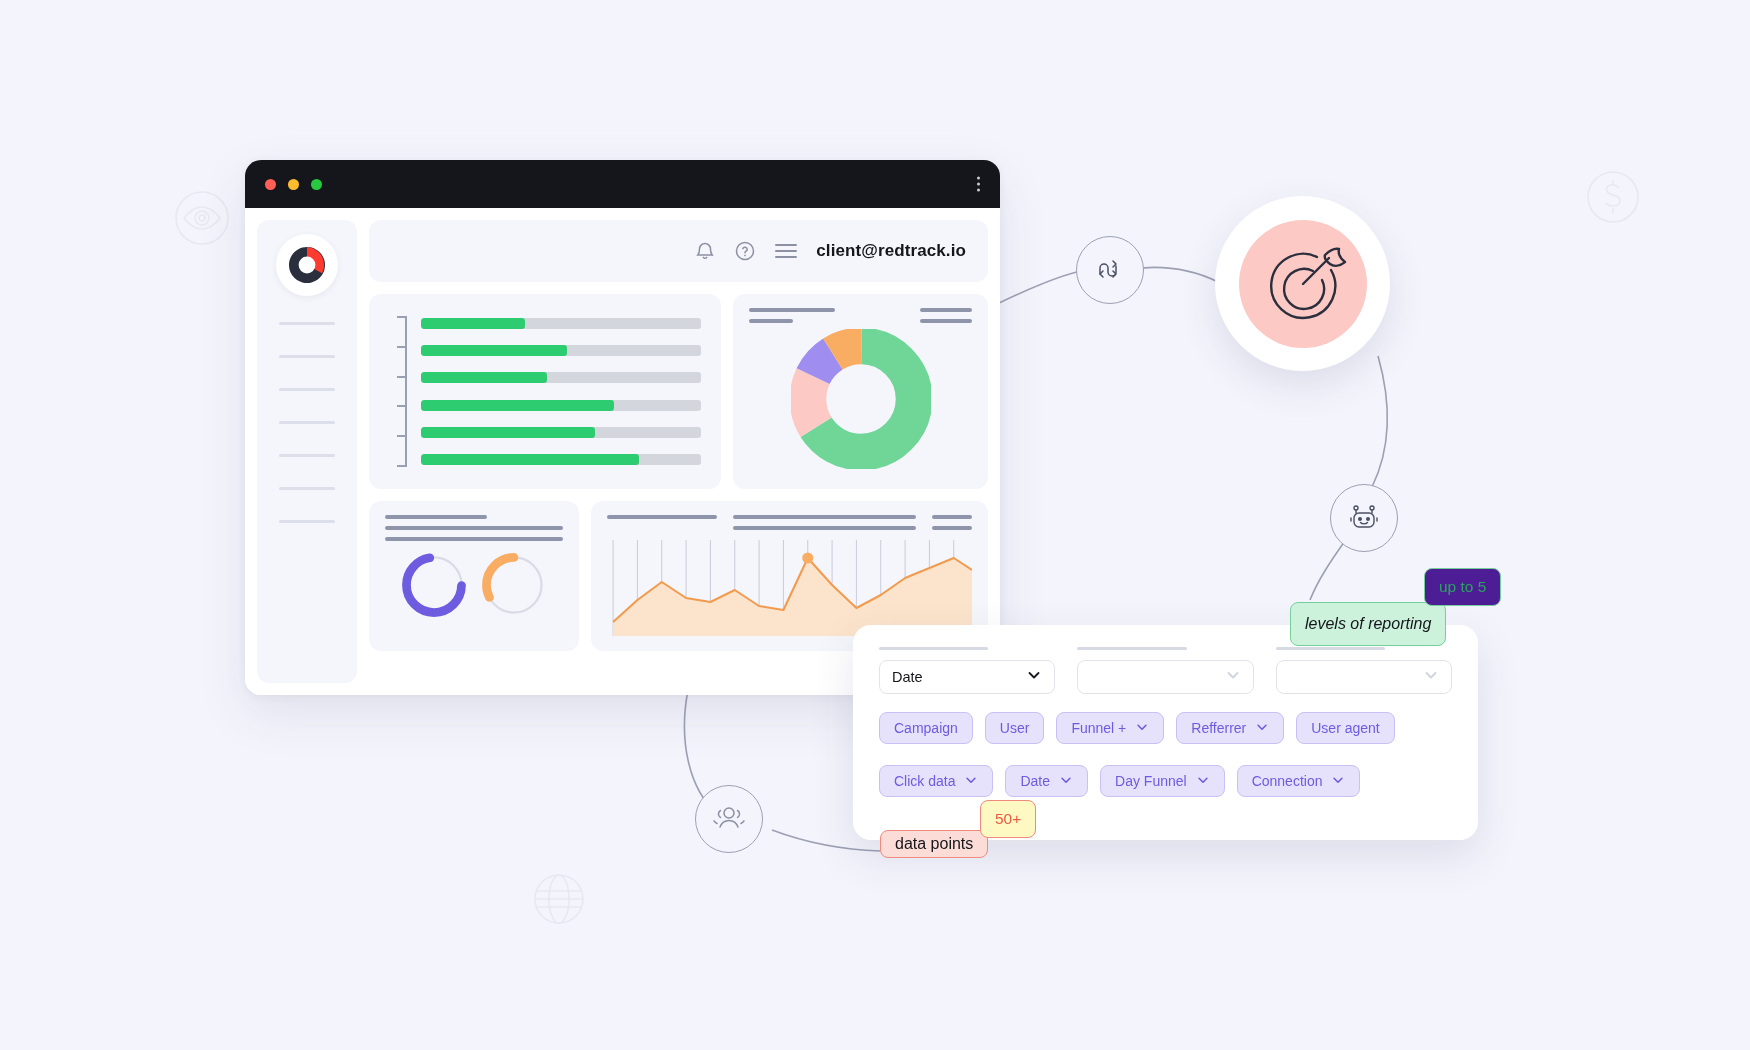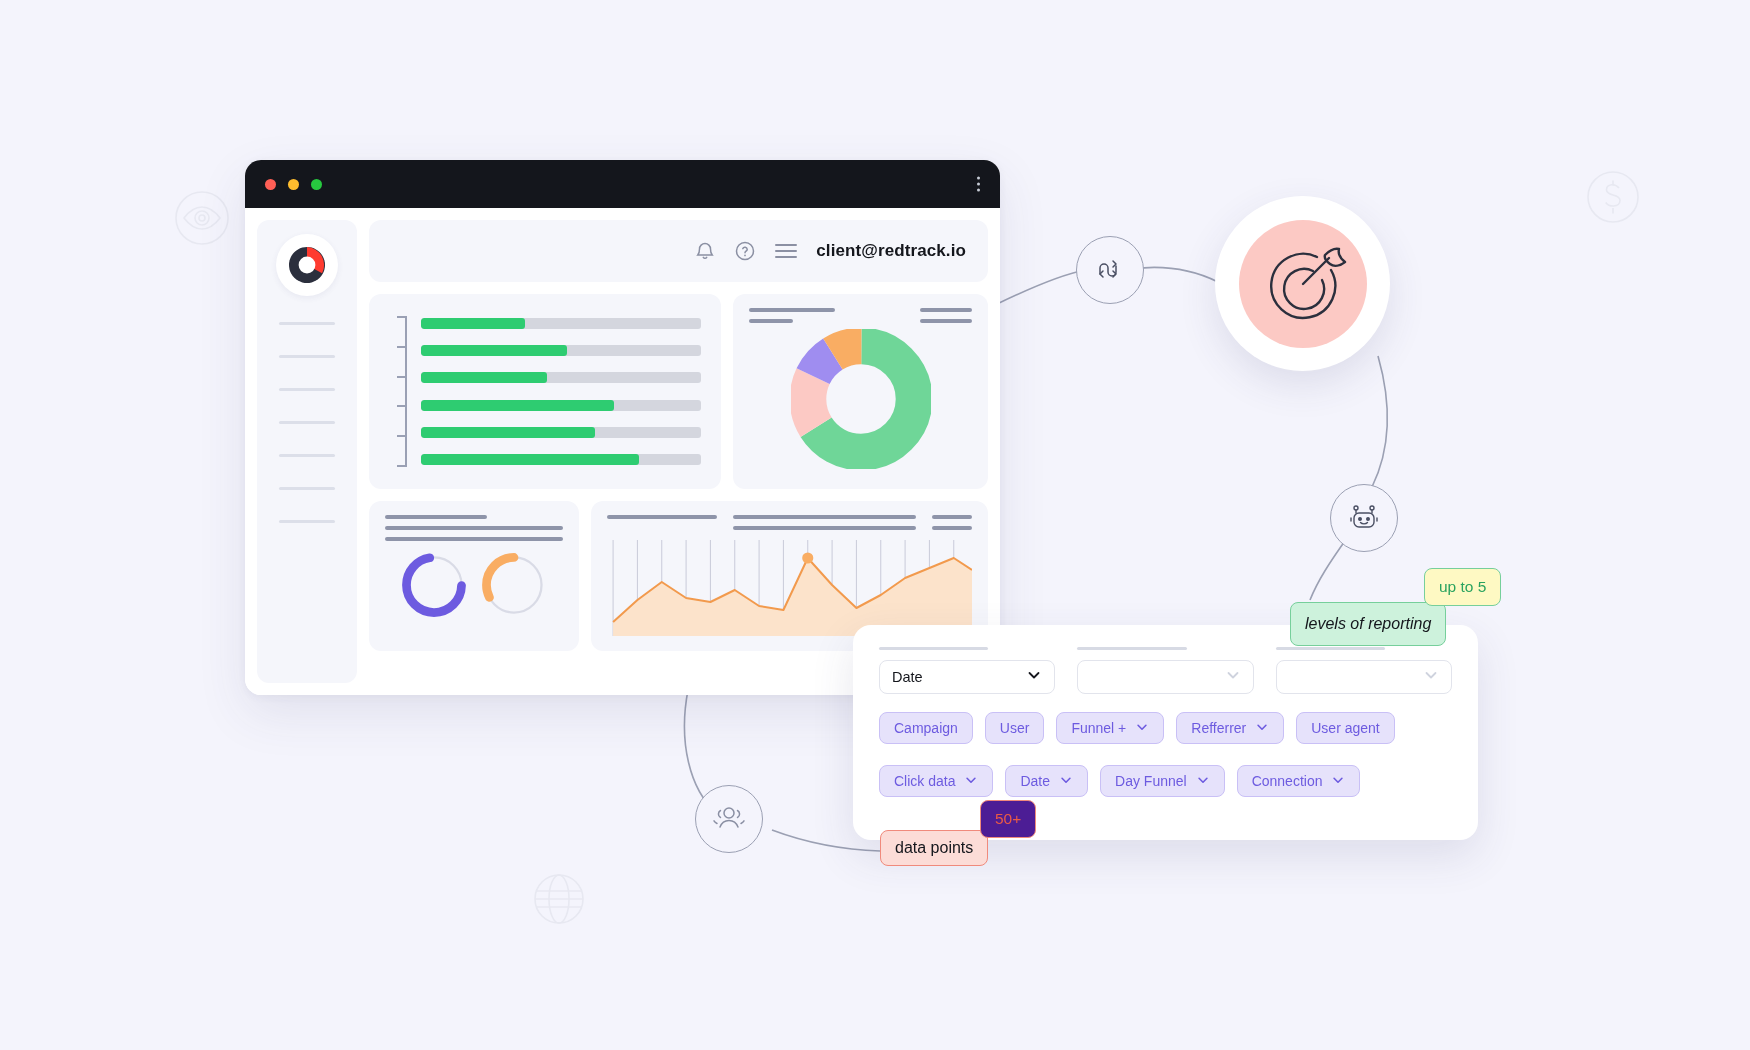--- a/index.html
+++ b/index.html
@@ -119,27 +119,27 @@
     font-size:14px; font-weight:500; white-space:nowrap;
   }
   .chip .chev { color:#6d5be0; }
 
   
   .callout {
     position:absolute; border-radius:8px; display:flex; align-items:center;
     padding:0 14px; font-size:16px; font-weight:500;
   }
   .callout.green { background:#cdf2dc; border:1.5px solid #76cf9b; color:#14161c; }
-  .callout.white-green { background:#fef9c3; border:1.5px solid #76cf9b; color:#2aa35f; }
+  .callout.white-green { background:#4c1d95; border:1.5px solid #76cf9b; color:#2aa35f; }
   .callout.pink { background:#fcdcd7; border:1.5px solid #f08a7c; color:#14161c; }
-  .callout.white-pink { background:#4c1d95; border:1.5px solid #f08a7c; color:#ea5a45; }
+  .callout.white-pink { background:#fef9c3; border:1.5px solid #f08a7c; color:#ea5a45; }
 
   #lv-report { left:1290px; top:602px; height:44px;font-style:italic; }
   #lv-upto   { left:1424px; top:568px; height:38px; font-size:15.5px; }
-  #dp-points { left:880px; top:830px; height:36px; }
+  #dp-points { left:880px; top:830px; height:28px; }
   #dp-50     { left:980px; top:800px; height:38px; font-size:15.5px; }
 </style>
 </head>
 <body>
 
 <div class="stage">
 
   <div class="deco" style="left:172px;top:188px;">
     <svg width="60" height="60" viewBox="0 0 60 60" fill="none" stroke="#e7e8f1" stroke-width="1.6">
       <circle cx="30" cy="30" r="26"></circle>

